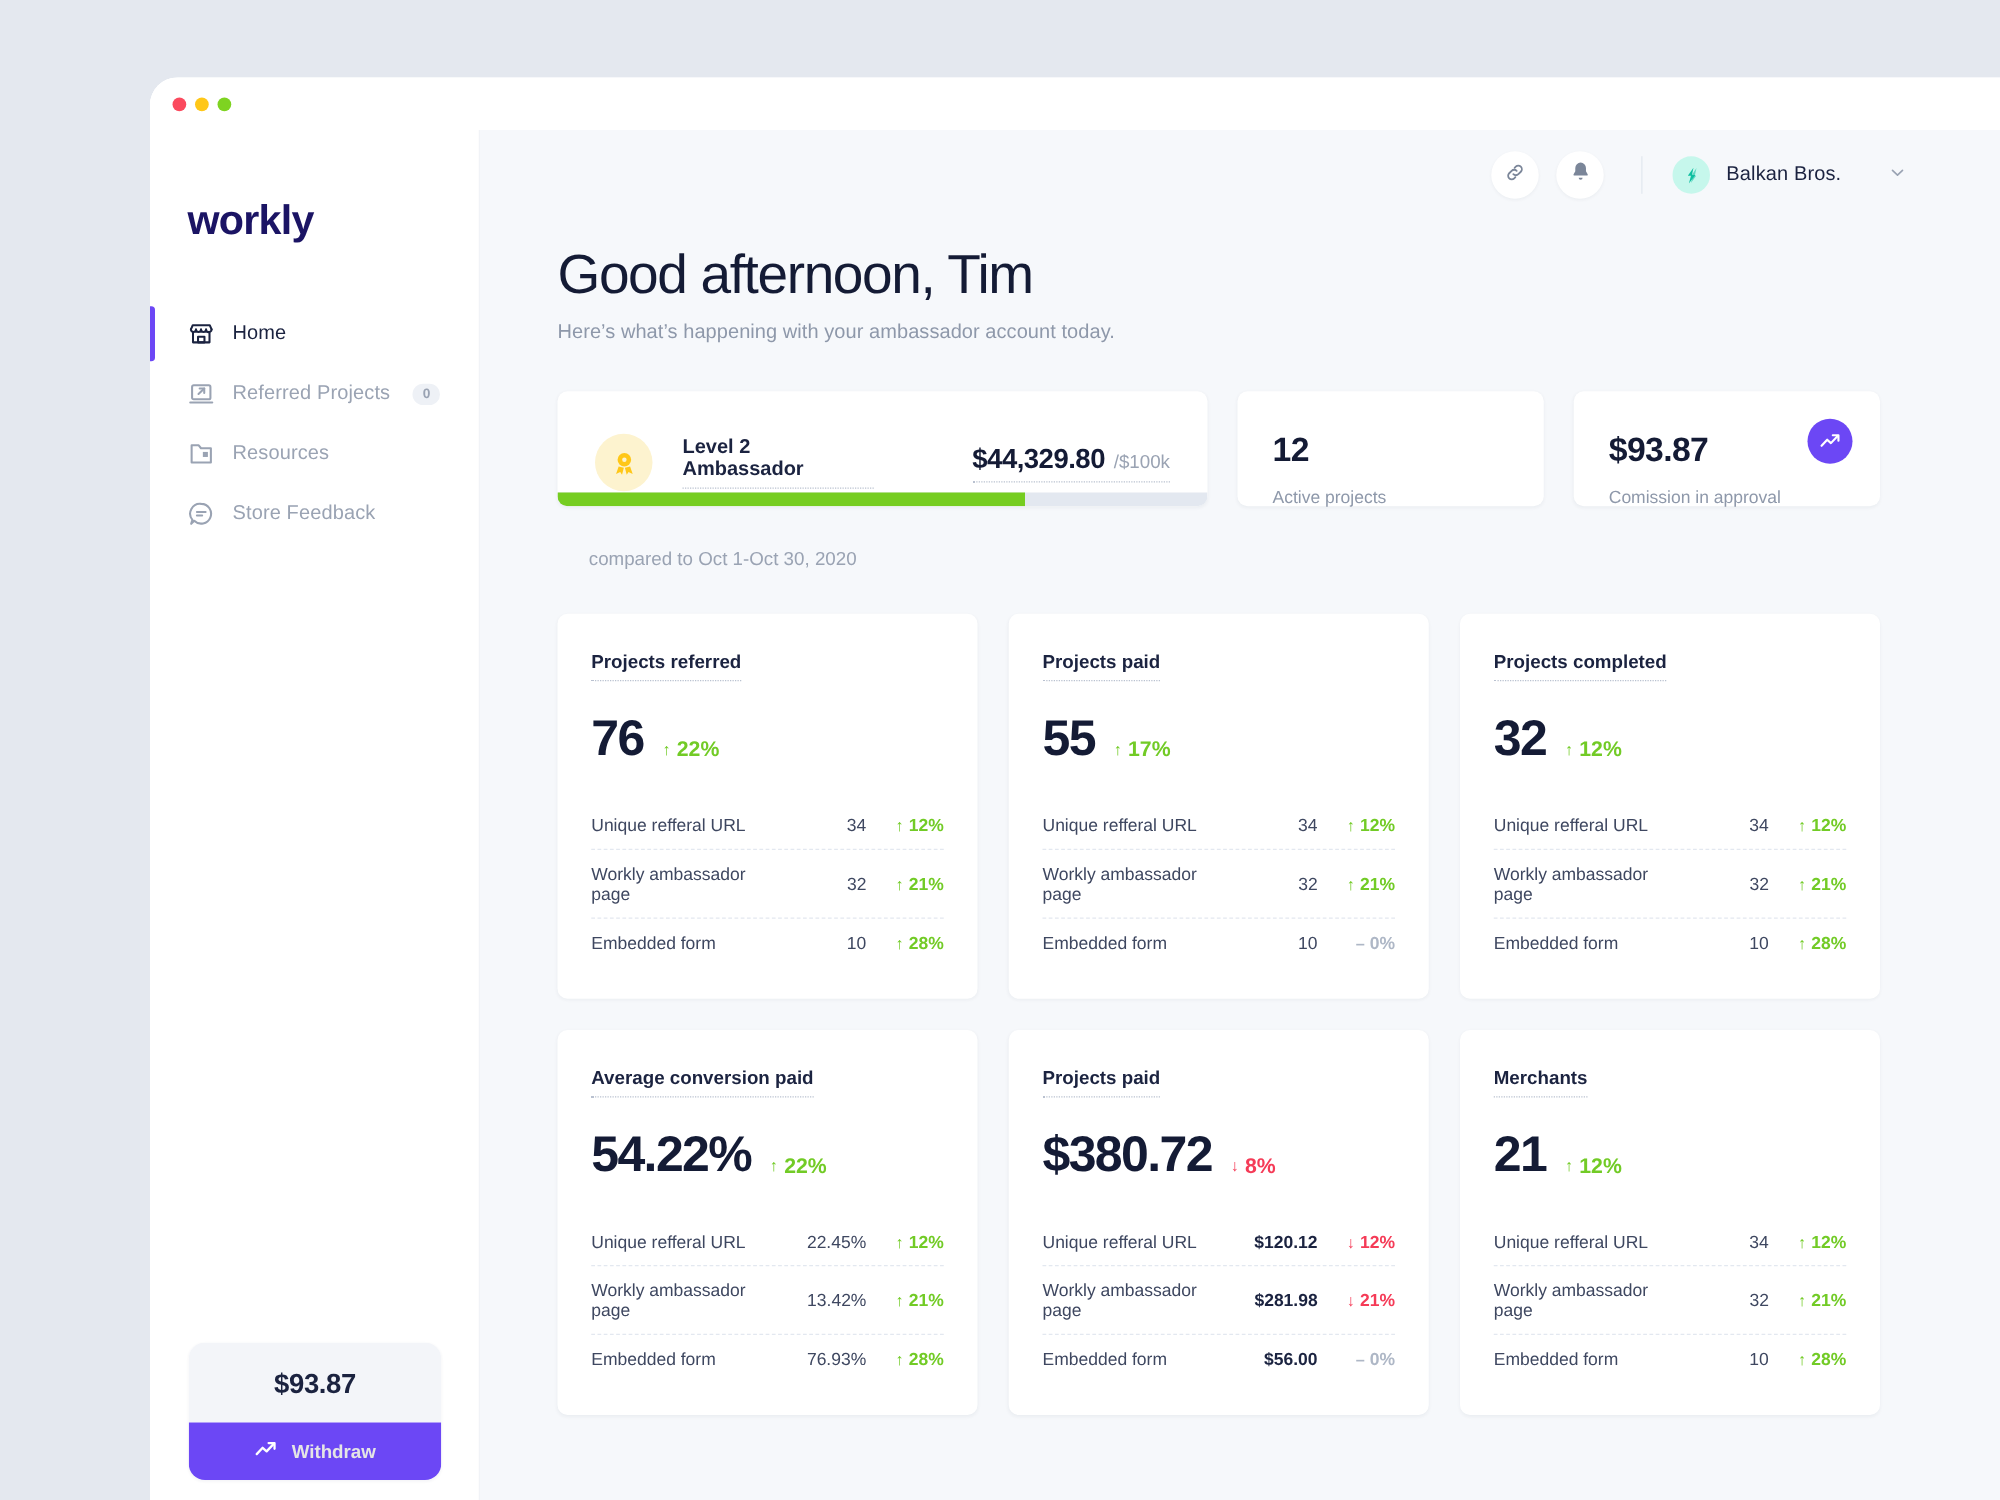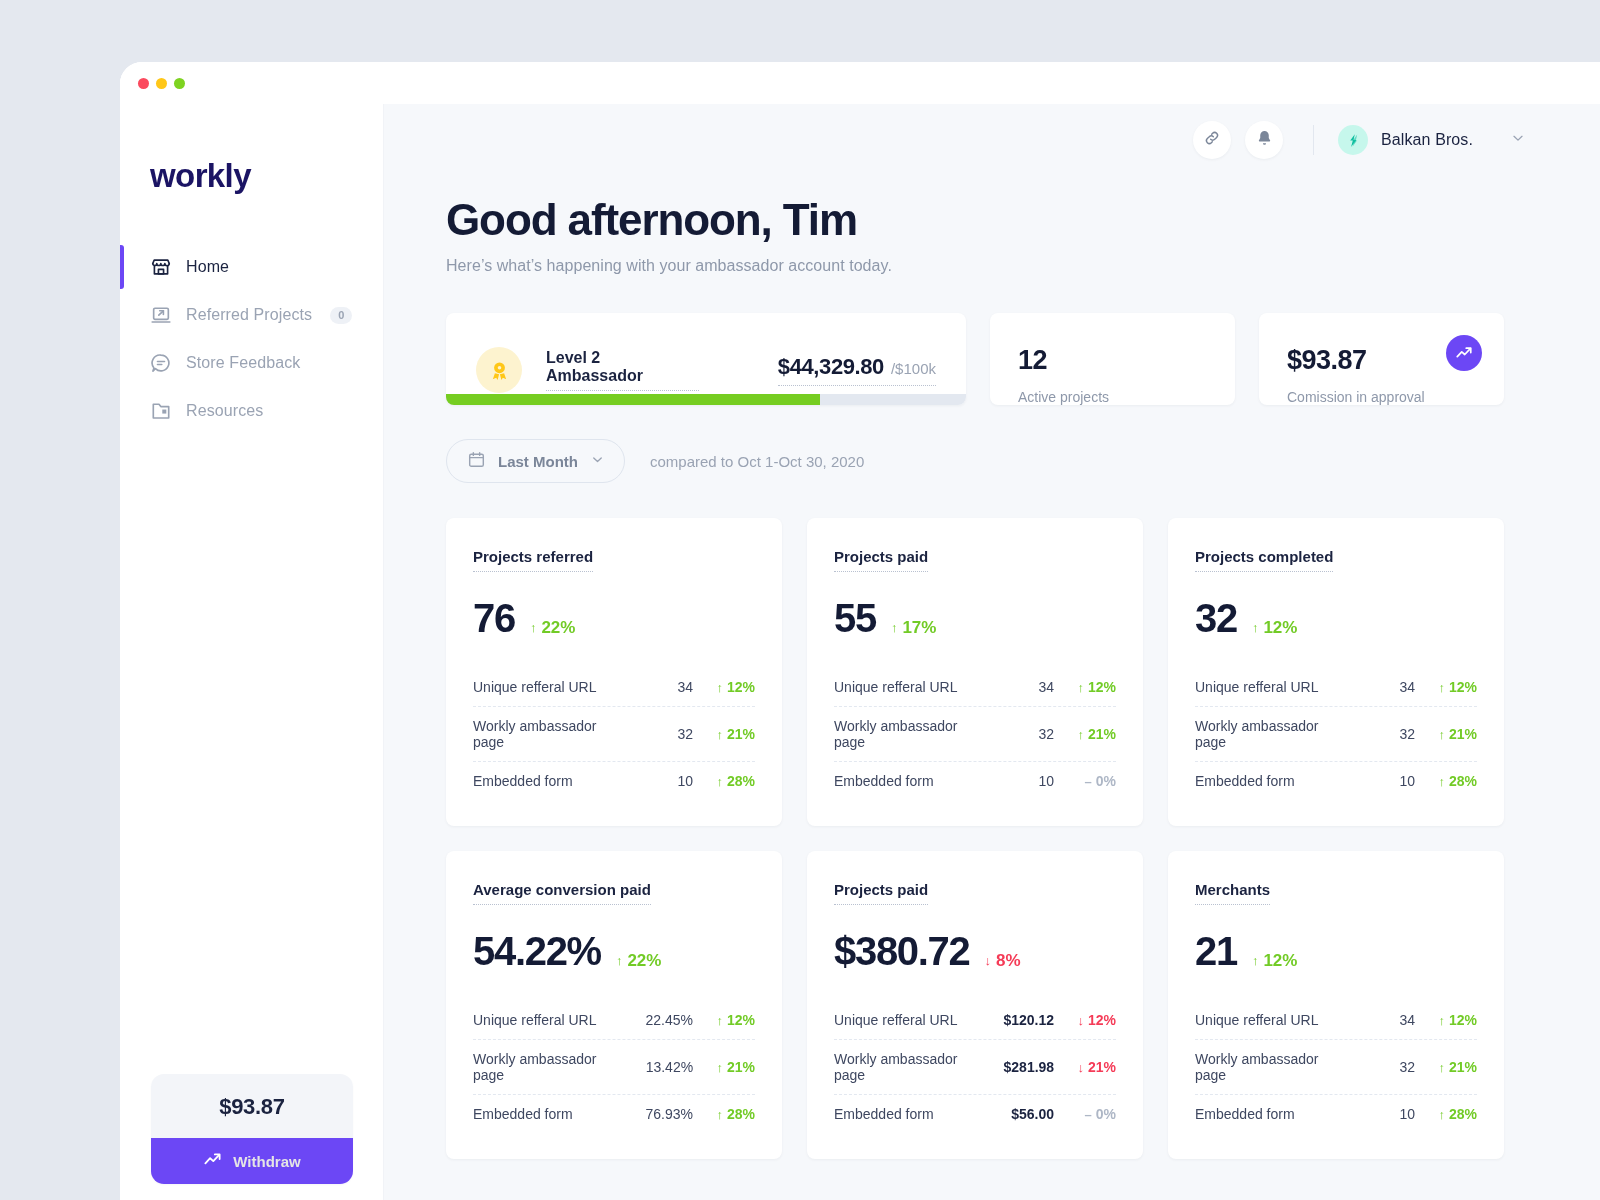--- a/index.html
+++ b/index.html
@@ -130,21 +130,21 @@
   #avatar {
     width: 30px; height: 30px; border-radius: 50%;
     background: #c6f7ec;
     display: flex; align-items: center; justify-content: center;
   }
   #account-name { font-size: 16px; color: #1b2340; letter-spacing: 0.1px; }
   #account-caret { margin-left: 24px; }
 
   #content { padding: 20px 96px 0 62px; }
   h1#greeting {
-    font-size: 44px; font-weight: bold;
+    font-size: 44px; font-weight: normal;
     color: #141b35; letter-spacing: -1.1px;
     line-height: 1.1;
   }
   #subtitle {
     font-size: 16px; color: #8e98aa;
     margin-top: 13px; letter-spacing: 0.05px;
   }
 
   
   #hero-row { display: flex; gap: 24px; margin-top: 38px; }
@@ -293,36 +293,36 @@
             <path d="M10.6 7.4 H14.6 V11.4"></path>
           </svg>
         </span>
         <span class="nav-label">Referred Projects</span>
         <span class="badge-count">0</span>
       </div>
 
       <div class="nav-item">
         <span class="nav-icon">
           <svg viewBox="0 0 24 24" width="22" height="22" fill="none" stroke="#9aa3b3" stroke-width="1.8" stroke-linecap="round" stroke-linejoin="round">
+            <path d="M3.6 19.6 V4.6 h6.2 l2 2.6 h8.6 v12.4 z"></path>
+            <rect x="13.4" y="10.4" width="4.4" height="4.4" fill="#9aa3b3" stroke="none"></rect>
+          </svg>
+        </span>
+        <span class="nav-label">Resources</span>
+      </div>
+
+      <div class="nav-item">
+        <span class="nav-icon">
+          <svg viewBox="0 0 24 24" width="22" height="22" fill="none" stroke="#9aa3b3" stroke-width="1.8" stroke-linecap="round" stroke-linejoin="round">
             <path d="M12 3.4 a8.6 8.6 0 1 1 -6.1 14.7 L3.2 20.8 l1.1 -3.4 A8.6 8.6 0 0 1 12 3.4 z"></path>
             <path d="M8.2 10.4 h7.6"></path>
             <path d="M8.2 13.6 h4.6"></path>
           </svg>
         </span>
         <span class="nav-label">Store Feedback</span>
-      </div>
-
-      <div class="nav-item">
-        <span class="nav-icon">
-          <svg viewBox="0 0 24 24" width="22" height="22" fill="none" stroke="#9aa3b3" stroke-width="1.8" stroke-linecap="round" stroke-linejoin="round">
-            <path d="M3.6 19.6 V4.6 h6.2 l2 2.6 h8.6 v12.4 z"></path>
-            <rect x="13.4" y="10.4" width="4.4" height="4.4" fill="#9aa3b3" stroke="none"></rect>
-          </svg>
-        </span>
-        <span class="nav-label">Resources</span>
       </div>
 
     </nav>
 
     <div id="balance-card">
       <div id="balance-amount">$93.87</div>
       <button id="withdraw-btn">
         <span>
           <svg viewBox="0 0 24 24" width="19" height="19" fill="none" stroke="#ffffff" stroke-width="2.3" stroke-linecap="round" stroke-linejoin="round">
             <path d="M3 16.8 L9 10.4 L13 14 L20.4 6.2"></path>
@@ -410,36 +410,20 @@
             <svg viewBox="0 0 24 24" width="18" height="18" fill="none" stroke="#ffffff" stroke-width="2.3" stroke-linecap="round" stroke-linejoin="round">
               <path d="M3 16.8 L9 10.4 L13 14 L20.4 6.2"></path>
               <path d="M15 5.6 H21 V11.4"></path>
             </svg>
           </div>
         </section>
 
       </div>
 
       <div id="filter-row">
-        <div id="period-select">
-          <span>
-            <svg viewBox="0 0 24 24" width="19" height="19" fill="none" stroke="#9aa3b3" stroke-width="1.8" stroke-linecap="round" stroke-linejoin="round">
-              <rect x="3.4" y="5.4" width="17.2" height="15.2" rx="2"></rect>
-              <path d="M3.4 9.6 h17.2"></path>
-              <path d="M8 3.4 v3.4"></path>
-                <path d="M16 3.4 v3.4"></path>
-            </svg>
-          </span>
-          <span id="period-label">Last Month</span>
-          <span>
-            <svg viewBox="0 0 24 24" width="15" height="15" fill="none" stroke="#9aa3b3" stroke-width="2.1" stroke-linecap="round" stroke-linejoin="round">
-              <path d="M6 9.5 L12 15.2 L18 9.5"></path>
-            </svg>
-          </span>
-        </div>
         <span id="compare-text">compared to Oct 1-Oct 30, 2020</span>
       </div>
 
       <div id="metric-grid">
           <section class="metric-card"><div class="metric-title">Projects referred</div><div class="metric-main">
               <span class="metric-value">76</span>
               <span class="metric-delta up">
                 <span class="arrow">↑</span>
                 <span>22%</span>
               </span>

